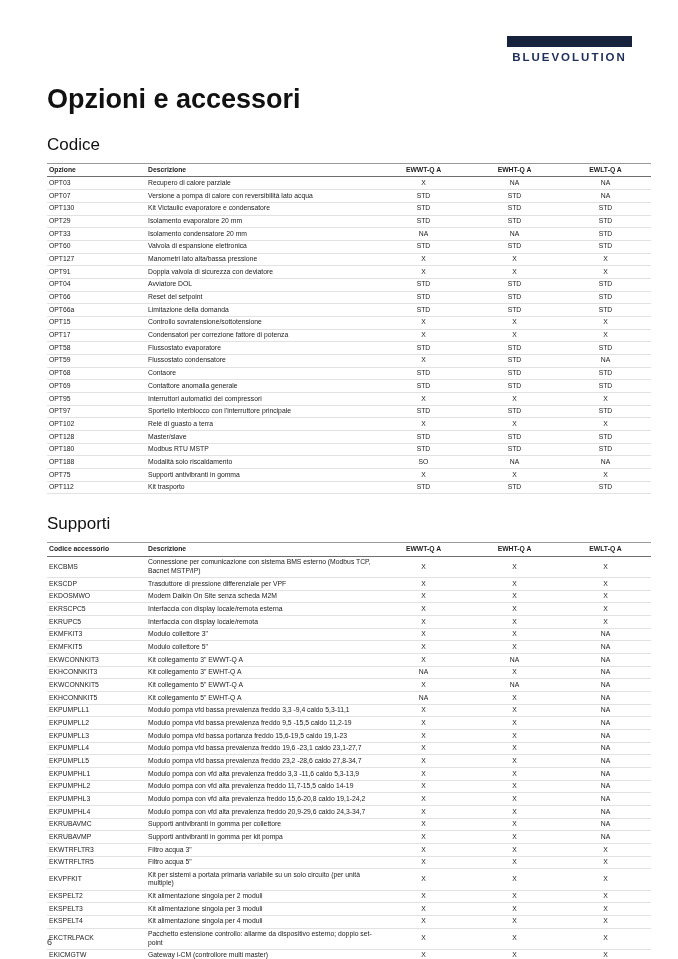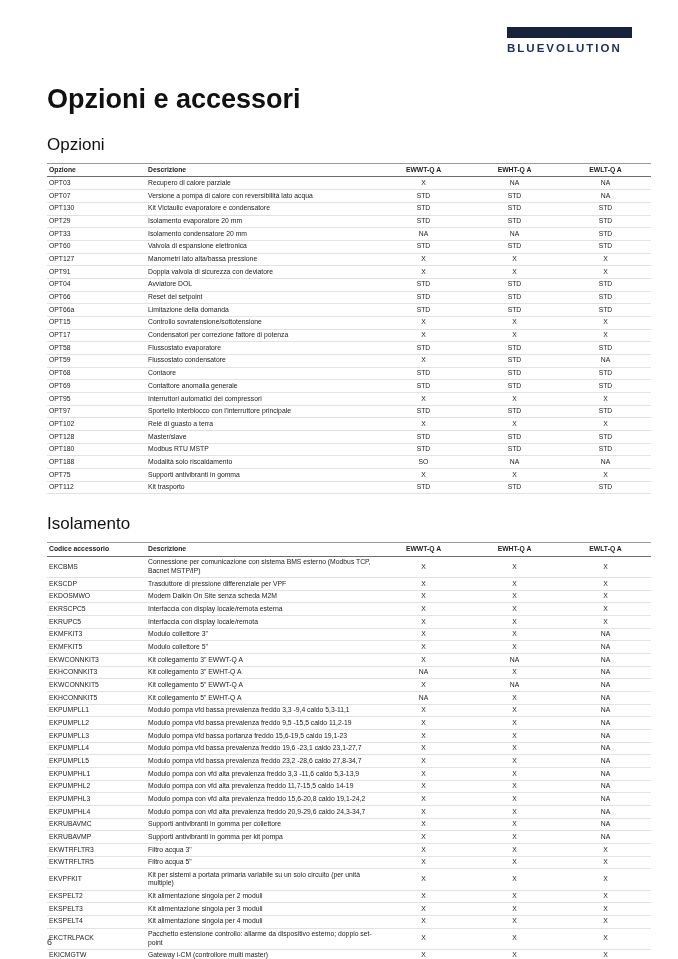--- a/index.html
+++ b/index.html
@@ -1,21 +1,21 @@
 <!DOCTYPE html>
 <html><head>
 <meta charset="utf-8">
 <style>
   html, body { margin: 0; padding: 0; background: #ffffff; }
   .page {
     width: 678px; height: 959px; background: #fff; position: relative;
     padding: 0 47px; box-sizing: border-box;
     font-family: "Liberation Sans", sans-serif; color: #1a1a1a; overflow: hidden;
   }
-  .brand { position: absolute; top: 27px; right: 46px; width: 125px; }
+  .brand { position: absolute; top: 36px; right: 46px; width: 125px; text-align: center; }
   .brand-bar { height: 11px; background: #17223d; }
   .brand-name {
     margin-top: 4px; font-size: 11.5px; font-weight: bold;
     letter-spacing: 2px; color: #20305c; white-space: nowrap;
   }
   h1 { margin: 0; padding-top: 84px; font-size: 27px; font-weight: 700; color: #111; }
   h2 { margin: 20px 0 8px; font-size: 17px; font-weight: 400; color: #111; }
   .data-table { width: 100%; border-collapse: collapse; font-size: 6.8px; line-height: 1.25; color: #222; table-layout: fixed; }
   .data-table th {
     font-weight: bold; text-align: left; padding: 2px;
@@ -32,21 +32,21 @@
 
 <div class="page">
 
   <div class="brand">
     <div class="brand-bar"></div>
     <div class="brand-name">BLUEVOLUTION</div>
   </div>
 
   <h1>Opzioni e accessori</h1>
 
-  <h2>Opzioni</h2>
+  <h2>Codice</h2>
   <table class="data-table" data-table="options_table">
     <thead>
         <tr>
           <th>Opzione</th>
           <th>Descrizione</th>
           <th>EWWT-Q A</th>
           <th>EWHT-Q A</th>
           <th>EWLT-Q A</th>
         </tr>
       </thead>
@@ -222,21 +222,21 @@
         <tr>
           <td>OPT112</td>
           <td>Kit trasporto</td>
           <td>STD</td>
           <td>STD</td>
           <td>STD</td>
         </tr>
       </tbody>
   </table>
 
-  <h2>Isolamento</h2>
+  <h2>Supporti</h2>
   <table class="data-table" data-table="accessories_table">
     <thead>
         <tr>
           <th>Codice accessorio</th>
           <th>Descrizione</th>
           <th>EWWT-Q A</th>
           <th>EWHT-Q A</th>
           <th>EWLT-Q A</th>
         </tr>
       </thead>

